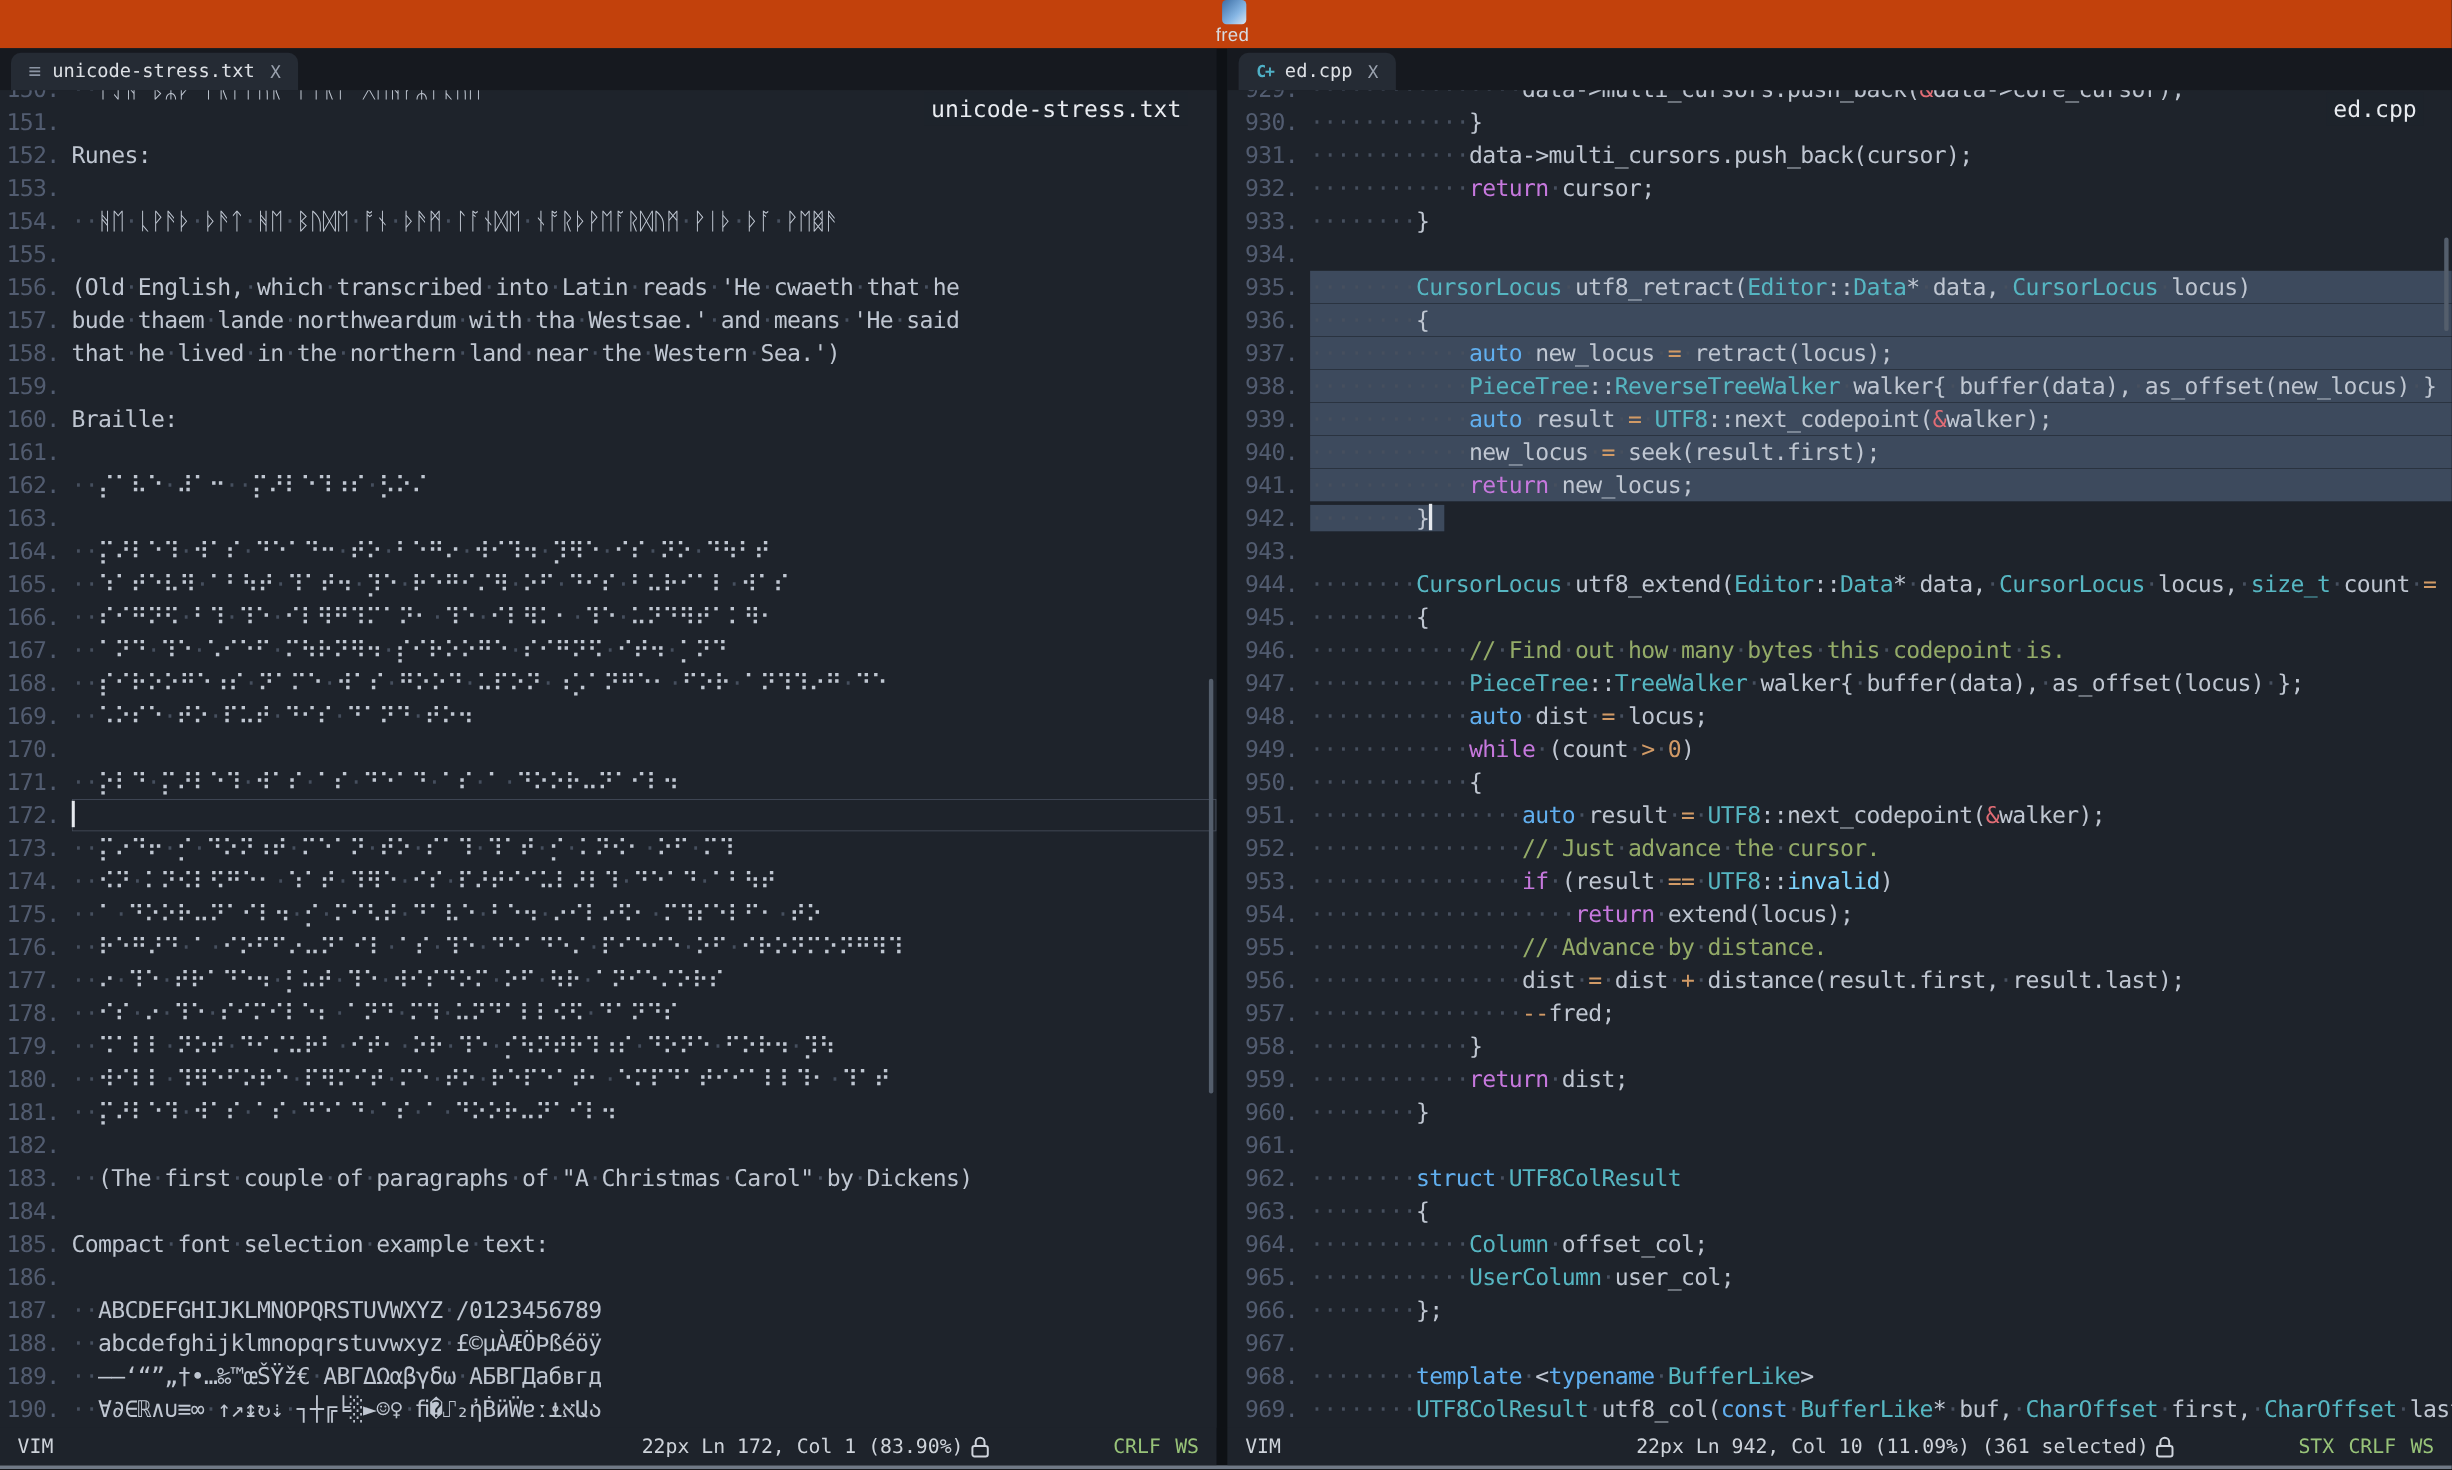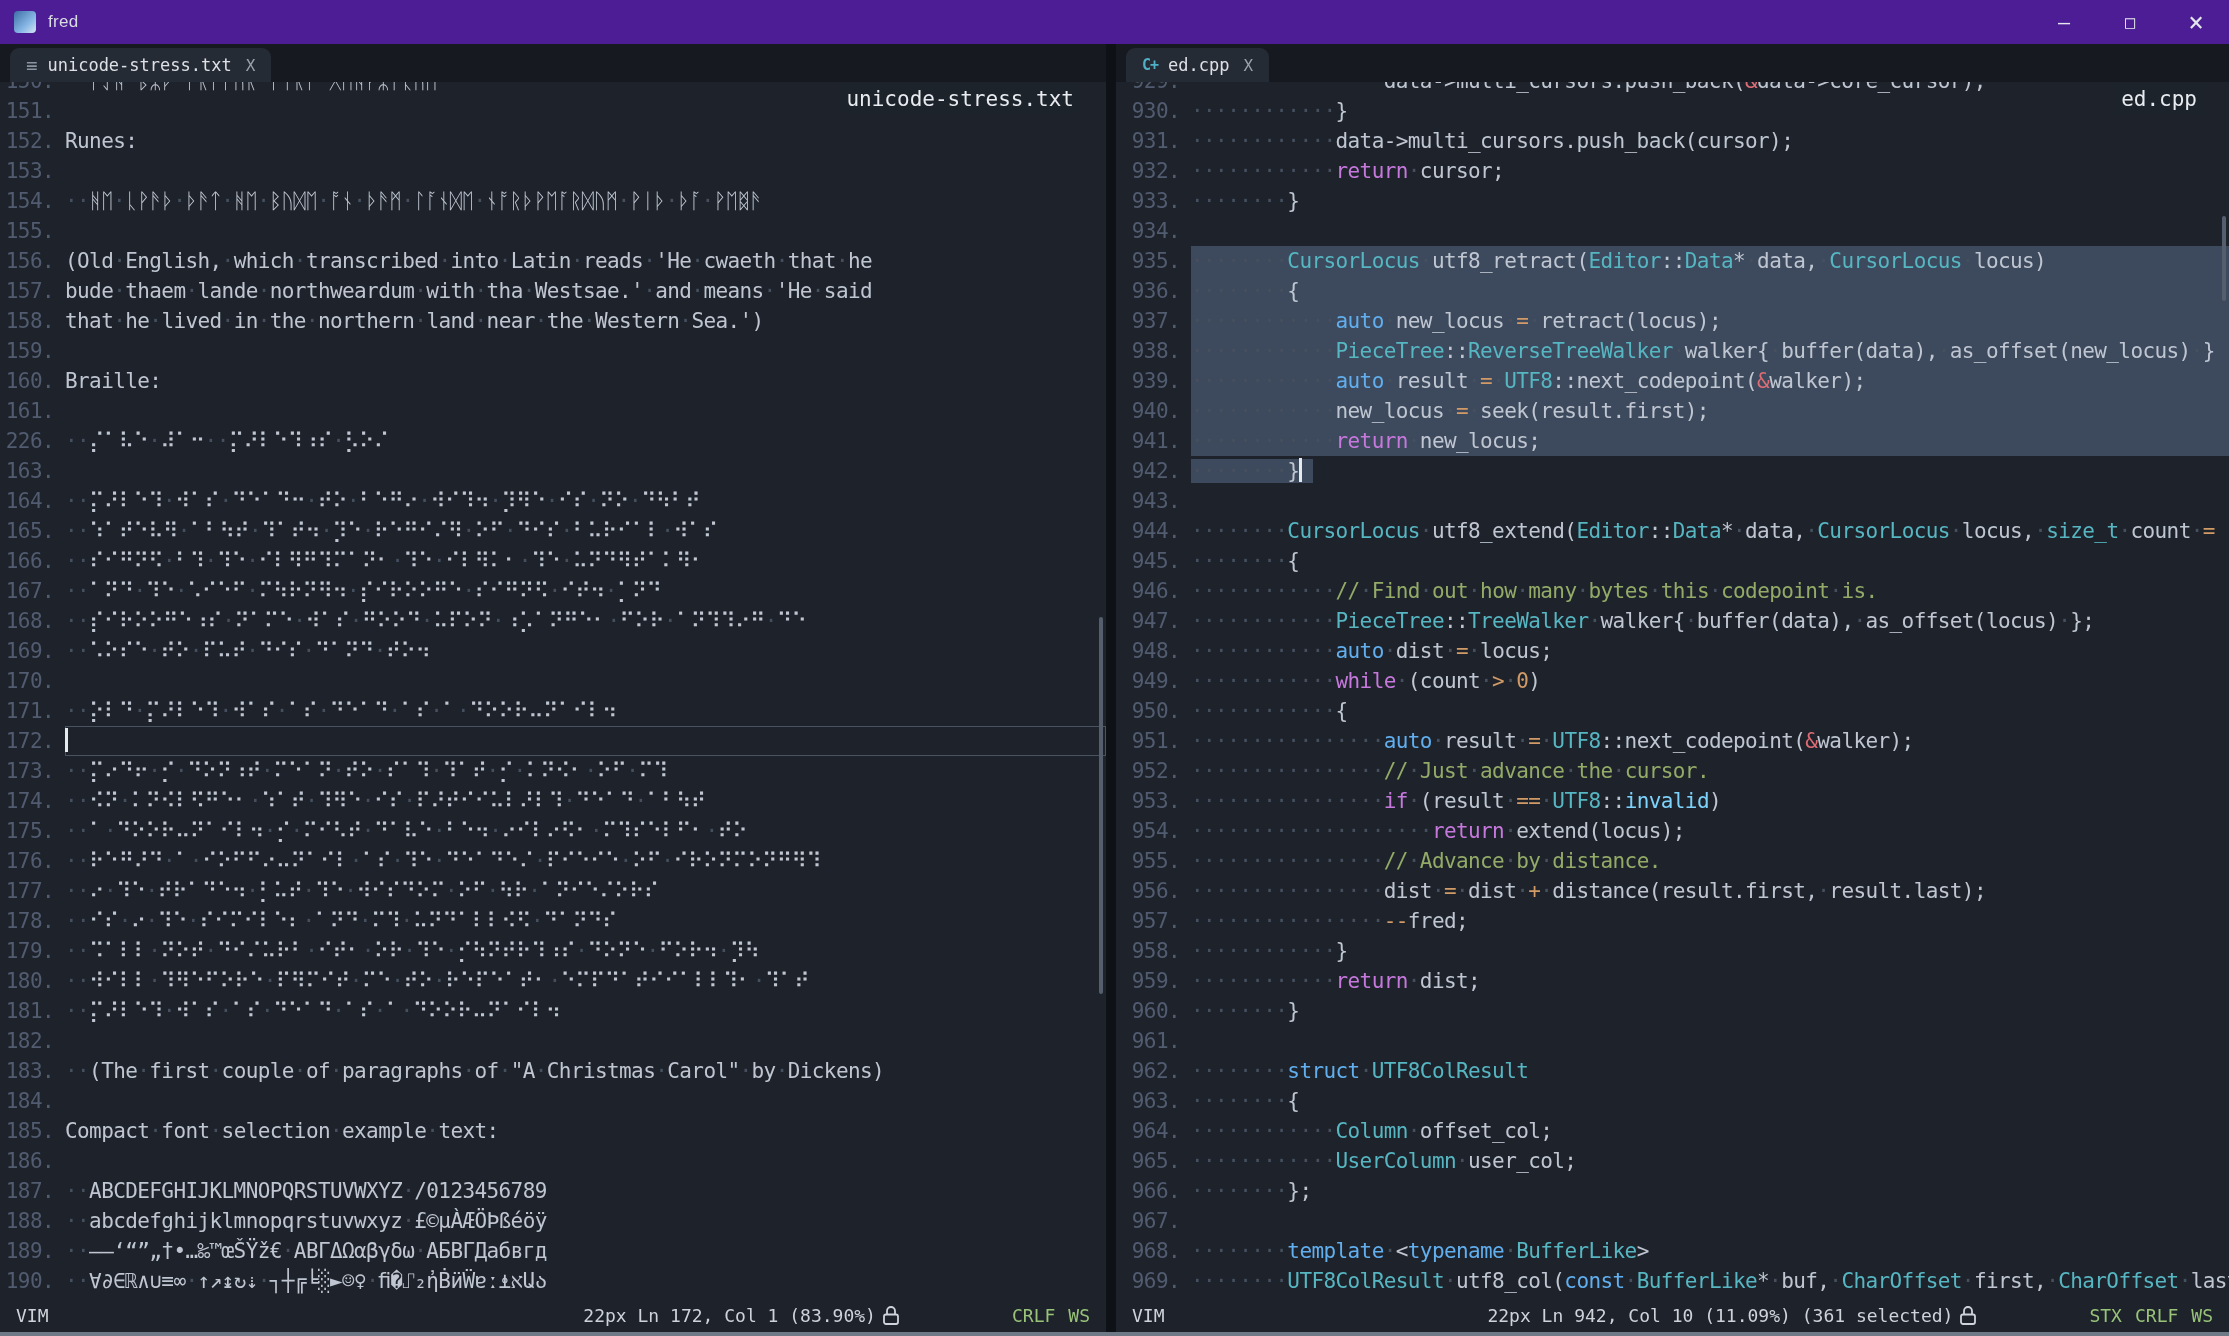--- a/index.html
+++ b/index.html
@@ -3,21 +3,21 @@
 <meta charset="utf-8">
 <style>
   html,body { margin:0; padding:0; background:#000; }
   * { box-sizing:border-box; }
   .window {
     position:relative; width:2229px; height:1336px;
     background:#14171c; overflow:hidden;
     font-family:"DejaVu Sans Mono", monospace;
   }
   
-  .titlebar { height:44px; display:flex; align-items:center; background:#4c1d95; color:#d8dbe0; }
+  .titlebar { height:44px; display:flex; align-items:center; background:#c2410c; color:#d8dbe0;flex-direction:column; }
   .app-icon { width:22px; height:22px; margin-left:14px; border-radius:4px;
     background:linear-gradient(135deg,#3d6ea5 0%,#86b6e4 60%,#d7e6f5 100%); flex:none; }
   .window-title { margin-left:12px; font-size:17px; font-family:"Liberation Sans", sans-serif; letter-spacing:.3px; }
   .win-controls { margin-left:auto; display:flex; height:100%; }
   .win-btn { width:66px; height:44px; display:flex; align-items:center; justify-content:center; color:#e4e7eb; font-size:20px; }
   .win-btn.max span { font-size:17px; }
   .win-btn.close span { font-size:26px; line-height:26px; }
   
   .content { display:flex; height:1288px; }
   .pane { display:flex; flex-direction:column; background:#1e232b; min-width:0; }
@@ -106,21 +106,21 @@
             <div class="row"><span class="lnum">152.</span><span class="lcontent">Runes:</span></div>
             <div class="row"><span class="lnum">153.</span><span class="lcontent"></span></div>
             <div class="row"><span class="lnum">154.</span><span class="lcontent"><span class="dot">··</span>ᚻᛖ<span class="dot">·</span>ᚳᚹᚫᚦ<span class="dot">·</span>ᚦᚫᛏ<span class="dot">·</span>ᚻᛖ<span class="dot">·</span>ᛒᚢᛞᛖ<span class="dot">·</span>ᚩᚾ<span class="dot">·</span>ᚦᚫᛗ<span class="dot">·</span>ᛚᚪᚾᛞᛖ<span class="dot">·</span>ᚾᚩᚱᚦᚹᛖᚪᚱᛞᚢᛗ<span class="dot">·</span>ᚹᛁᚦ<span class="dot">·</span>ᚦᚪ<span class="dot">·</span>ᚹᛖᛥᚫ</span></div>
             <div class="row"><span class="lnum">155.</span><span class="lcontent"></span></div>
             <div class="row"><span class="lnum">156.</span><span class="lcontent">(Old<span class="dot">·</span>English,<span class="dot">·</span>which<span class="dot">·</span>transcribed<span class="dot">·</span>into<span class="dot">·</span>Latin<span class="dot">·</span>reads<span class="dot">·</span>'He<span class="dot">·</span>cwaeth<span class="dot">·</span>that<span class="dot">·</span>he</span></div>
             <div class="row"><span class="lnum">157.</span><span class="lcontent">bude<span class="dot">·</span>thaem<span class="dot">·</span>lande<span class="dot">·</span>northweardum<span class="dot">·</span>with<span class="dot">·</span>tha<span class="dot">·</span>Westsae.'<span class="dot">·</span>and<span class="dot">·</span>means<span class="dot">·</span>'He<span class="dot">·</span>said</span></div>
             <div class="row"><span class="lnum">158.</span><span class="lcontent">that<span class="dot">·</span>he<span class="dot">·</span>lived<span class="dot">·</span>in<span class="dot">·</span>the<span class="dot">·</span>northern<span class="dot">·</span>land<span class="dot">·</span>near<span class="dot">·</span>the<span class="dot">·</span>Western<span class="dot">·</span>Sea.')</span></div>
             <div class="row"><span class="lnum">159.</span><span class="lcontent"></span></div>
             <div class="row"><span class="lnum">160.</span><span class="lcontent">Braille:</span></div>
             <div class="row"><span class="lnum">161.</span><span class="lcontent"></span></div>
-            <div class="row"><span class="lnum">226.</span><span class="lcontent"><span class="dot">··</span>⡌⠁⠧⠑<span class="dot">·</span>⠼⠁⠒<span class="dot">··</span>⡍⠜⠇⠑⠹⠰⠎<span class="dot">·</span>⡣⠕⠌</span></div>
+            <div class="row"><span class="lnum">162.</span><span class="lcontent"><span class="dot">··</span>⡌⠁⠧⠑<span class="dot">·</span>⠼⠁⠒<span class="dot">··</span>⡍⠜⠇⠑⠹⠰⠎<span class="dot">·</span>⡣⠕⠌</span></div>
             <div class="row"><span class="lnum">163.</span><span class="lcontent"></span></div>
             <div class="row"><span class="lnum">164.</span><span class="lcontent"><span class="dot">··</span>⡍⠜⠇⠑⠹<span class="dot">·</span>⠺⠁⠎<span class="dot">·</span>⠙⠑⠁⠙⠒<span class="dot">·</span>⠞⠕<span class="dot">·</span>⠃⠑⠛⠔<span class="dot">·</span>⠺⠊⠹⠲<span class="dot">·</span>⡹⠻⠑<span class="dot">·</span>⠊⠎<span class="dot">·</span>⠝⠕<span class="dot">·</span>⠙⠳⠃⠞</span></div>
             <div class="row"><span class="lnum">165.</span><span class="lcontent"><span class="dot">··</span>⠱⠁⠞⠑⠧⠻<span class="dot">·</span>⠁⠃⠳⠞<span class="dot">·</span>⠹⠁⠞⠲<span class="dot">·</span>⡹⠑<span class="dot">·</span>⠗⠑⠛⠊⠌⠻<span class="dot">·</span>⠕⠋<span class="dot">·</span>⠙⠊⠎<span class="dot">·</span>⠃⠥⠗⠊⠁⠇<span class="dot">·</span>⠺⠁⠎</span></div>
             <div class="row"><span class="lnum">166.</span><span class="lcontent"><span class="dot">··</span>⠎⠊⠛⠝⠫<span class="dot">·</span>⠃⠹<span class="dot">·</span>⠹⠑<span class="dot">·</span>⠊⠇⠻⠛⠹⠍⠁⠝⠂<span class="dot">·</span>⠹⠑<span class="dot">·</span>⠊⠇⠻⠅⠂<span class="dot">·</span>⠹⠑<span class="dot">·</span>⠥⠝⠙⠻⠞⠁⠅⠻⠂</span></div>
             <div class="row"><span class="lnum">167.</span><span class="lcontent"><span class="dot">··</span>⠁⠝⠙<span class="dot">·</span>⠹⠑<span class="dot">·</span>⠡⠊⠑⠋<span class="dot">·</span>⠍⠳⠗⠝⠻⠲<span class="dot">·</span>⡎⠊⠗⠕⠕⠛⠑<span class="dot">·</span>⠎⠊⠛⠝⠫<span class="dot">·</span>⠊⠞⠲<span class="dot">·</span>⡁⠝⠙</span></div>
             <div class="row"><span class="lnum">168.</span><span class="lcontent"><span class="dot">··</span>⡎⠊⠗⠕⠕⠛⠑⠰⠎<span class="dot">·</span>⠝⠁⠍⠑<span class="dot">·</span>⠺⠁⠎<span class="dot">·</span>⠛⠕⠕⠙<span class="dot">·</span>⠥⠏⠕⠝<span class="dot">·</span>⠰⡡⠁⠝⠛⠑⠂<span class="dot">·</span>⠋⠕⠗<span class="dot">·</span>⠁⠝⠹⠹⠔⠛<span class="dot">·</span>⠙⠑</span></div>
             <div class="row"><span class="lnum">169.</span><span class="lcontent"><span class="dot">··</span>⠡⠕⠎⠑<span class="dot">·</span>⠞⠕<span class="dot">·</span>⠏⠥⠞<span class="dot">·</span>⠙⠊⠎<span class="dot">·</span>⠙⠁⠝⠙<span class="dot">·</span>⠞⠕⠲</span></div>
             <div class="row"><span class="lnum">170.</span><span class="lcontent"></span></div>
             <div class="row"><span class="lnum">171.</span><span class="lcontent"><span class="dot">··</span>⡕⠇⠙<span class="dot">·</span>⡍⠜⠇⠑⠹<span class="dot">·</span>⠺⠁⠎<span class="dot">·</span>⠁⠎<span class="dot">·</span>⠙⠑⠁⠙<span class="dot">·</span>⠁⠎<span class="dot">·</span>⠁<span class="dot">·</span>⠙⠕⠕⠗⠤⠝⠁⠊⠇⠲</span></div>
             <div class="row"><span class="lnum">172.</span><span class="lcontent cursor-box"><span class="cursor-bar"></span></span></div>

